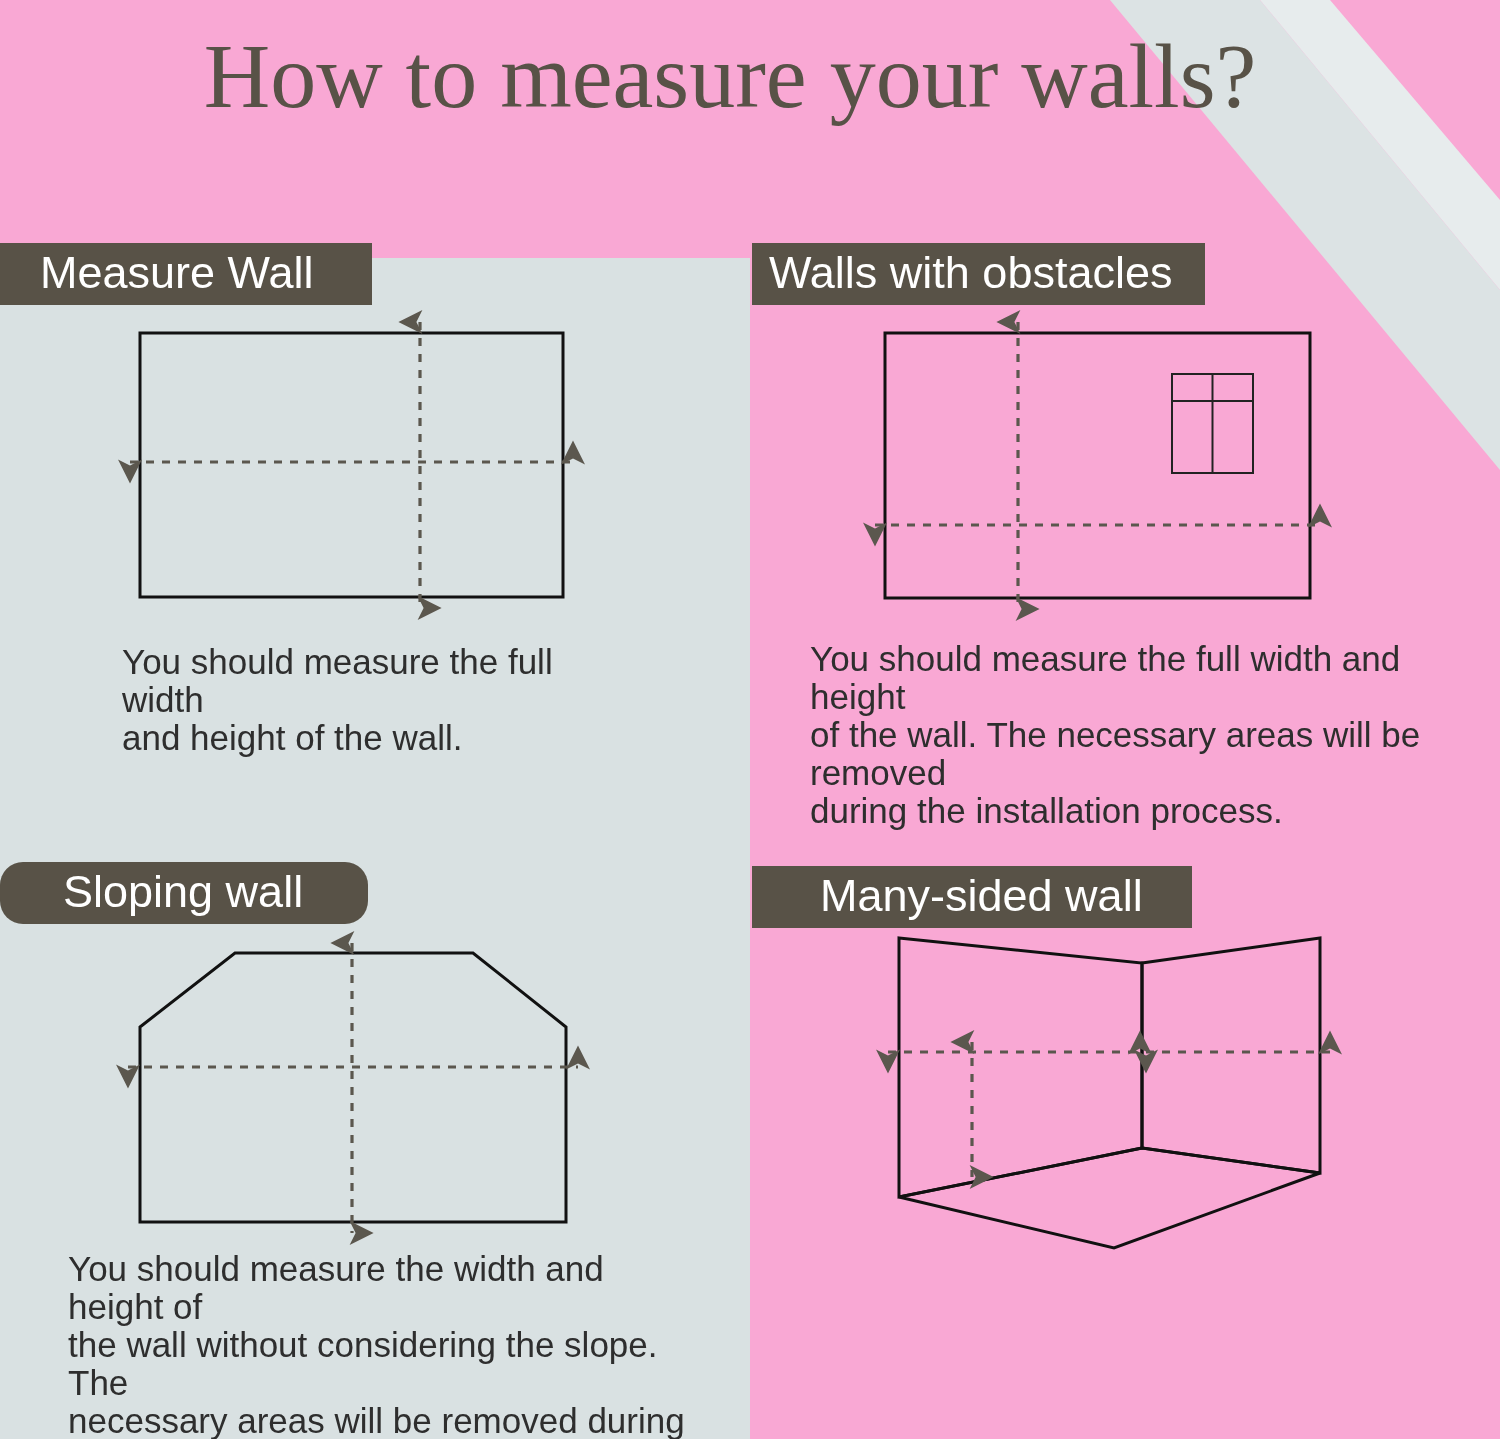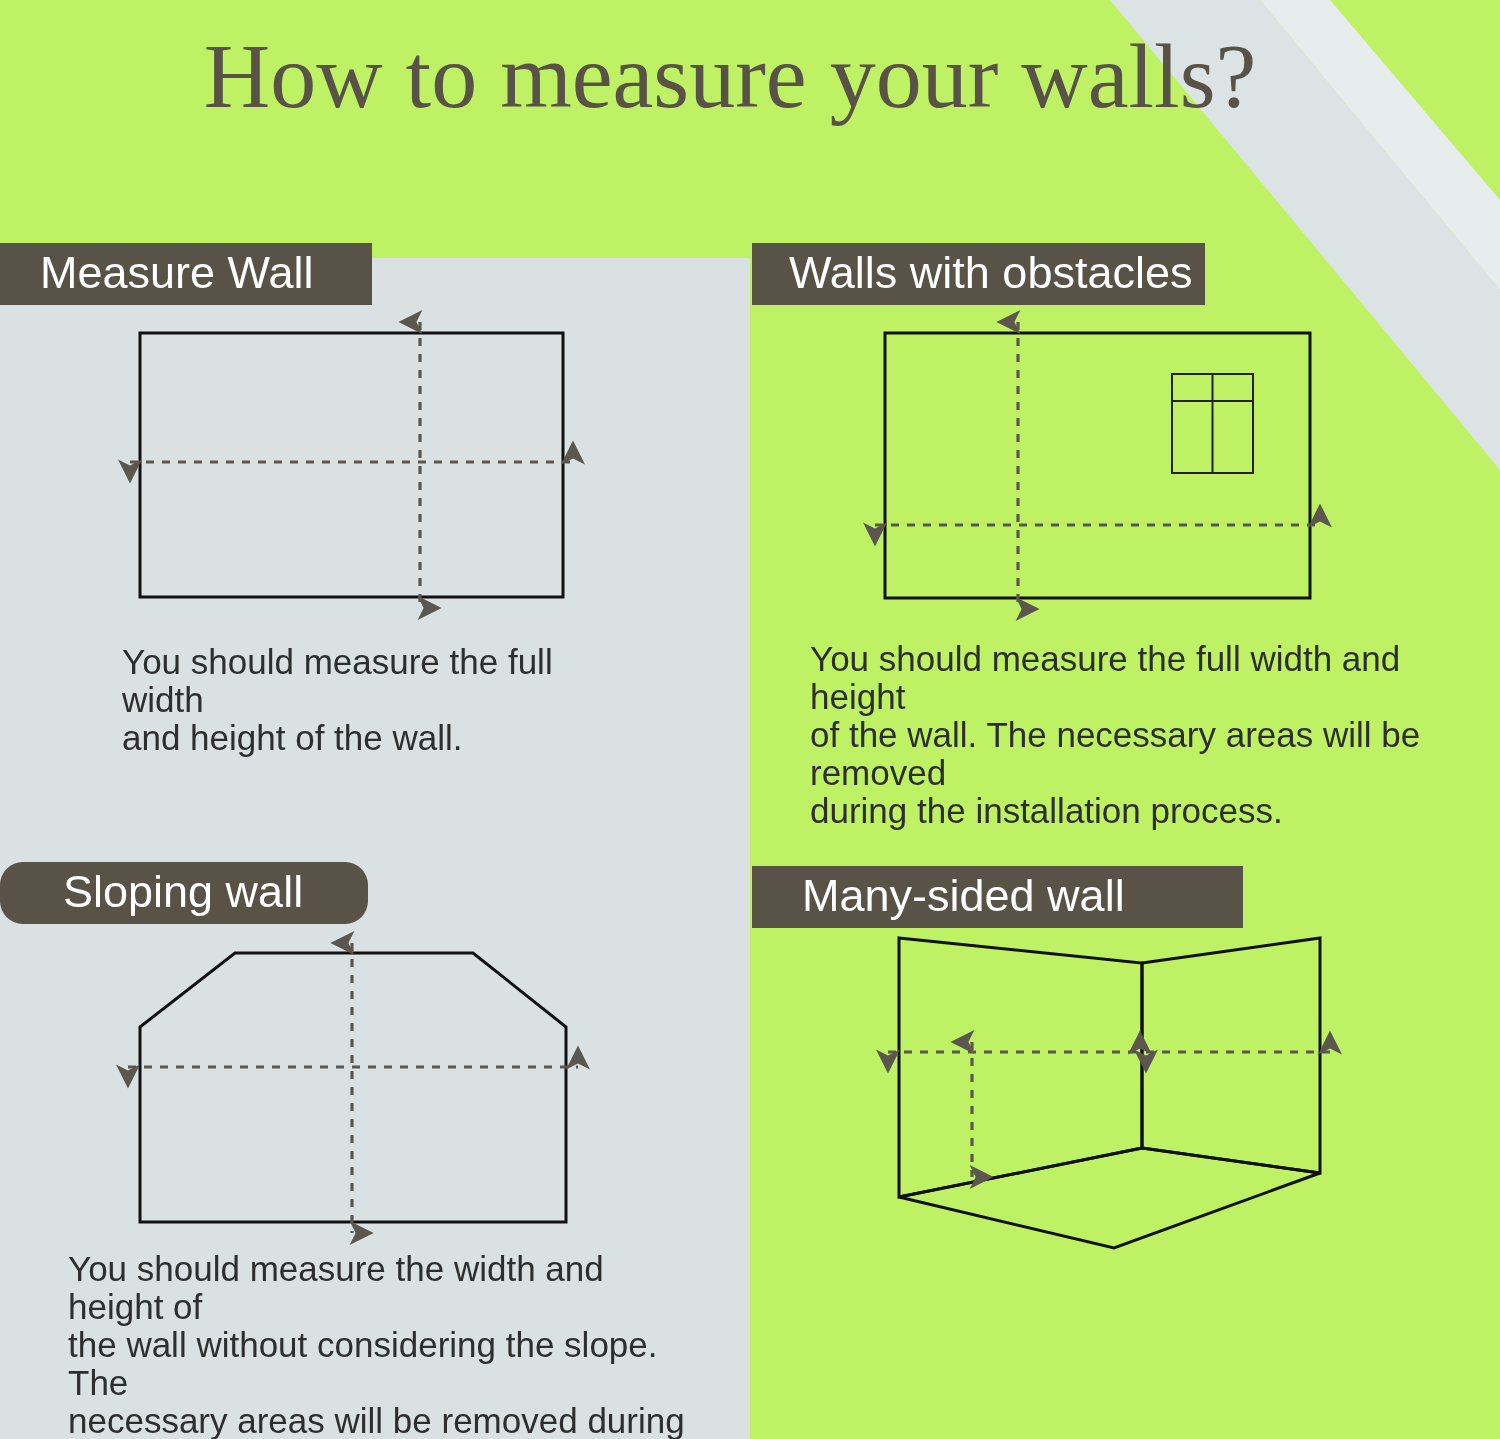--- a/index.html
+++ b/index.html
@@ -7,21 +7,21 @@
     width: 1500px;
     height: 1439px;
     background: #ffffff;
     font-family: "Liberation Sans", sans-serif;
     overflow: hidden;
   }
   #page {
     position: relative;
     width: 1500px;
     height: 1439px;
-    background: #bef264;
+    background: #f9a8d4;
     overflow: hidden;
   }
 
   
   .ribbon-layer {
     position: absolute;
     left: 0; top: 0;
     width: 1500px; height: 1439px;
     pointer-events: none;
   }
@@ -60,24 +60,24 @@
     line-height: 60px;
     height: 62px;
     white-space: nowrap;
     font-weight: 400;
   }
   .badge span { display: block; }
 
   #badge-standard   { left: 0px;   top: 243px; width: 372px; }
   #badge-standard span   { padding-left: 40px; }
   #badge-obstacles  { left: 752px; top: 243px; width: 453px; }
-  #badge-obstacles span  { padding-left: 37px; }
+  #badge-obstacles span  { padding-left: 17px; }
   #badge-sloping    { left: 0px;   top: 862px; width: 368px; border-radius: 23px; }
   #badge-sloping span    { padding-left: 63px; }
-  #badge-manysided  { left: 752px; top: 866px; width: 491px; }
+  #badge-manysided  { left: 752px; top: 866px; width: 440px; padding-left: 18px; }
   #badge-manysided span  { padding-left: 50px; }
 
   
   .caption {
     position: absolute;
     color: #2e2e2e;
     font-size: 35px;
     line-height: 38px;
     white-space: pre-line;
   }

